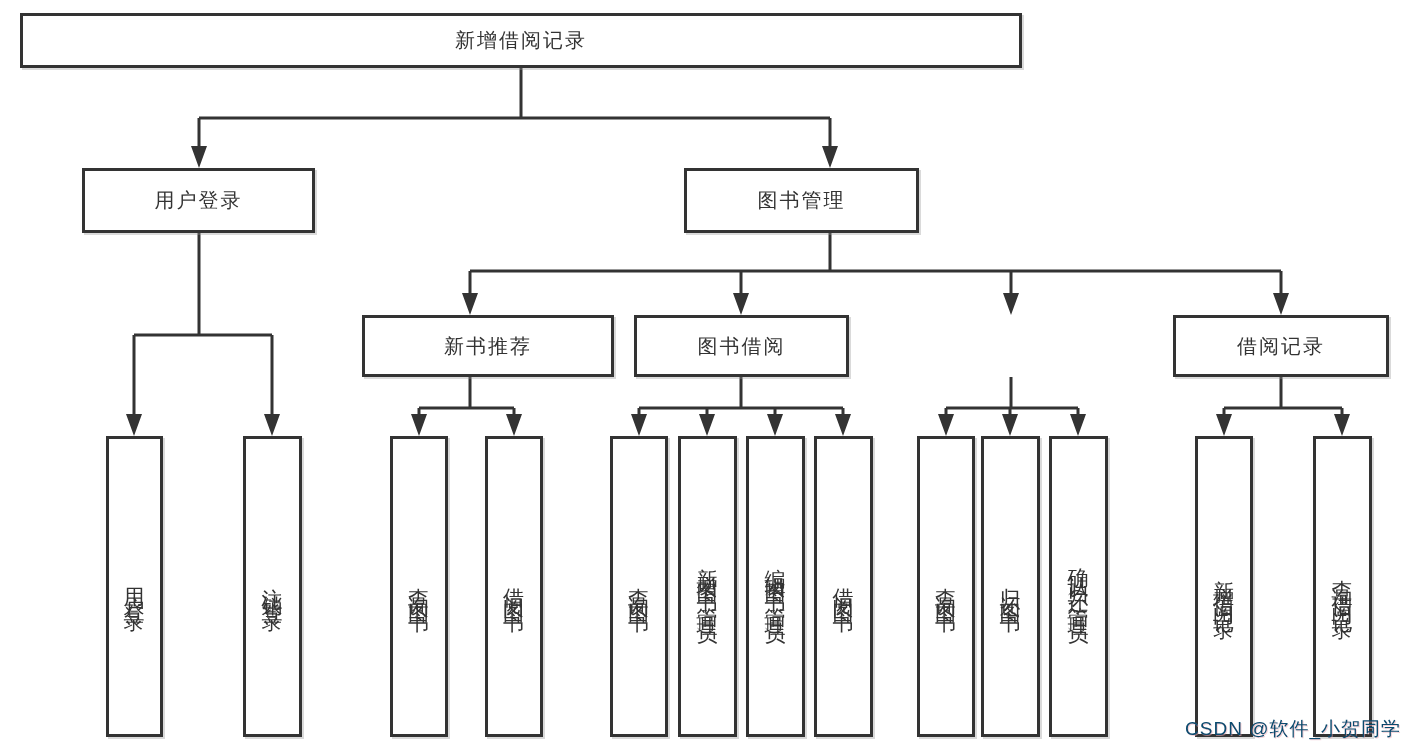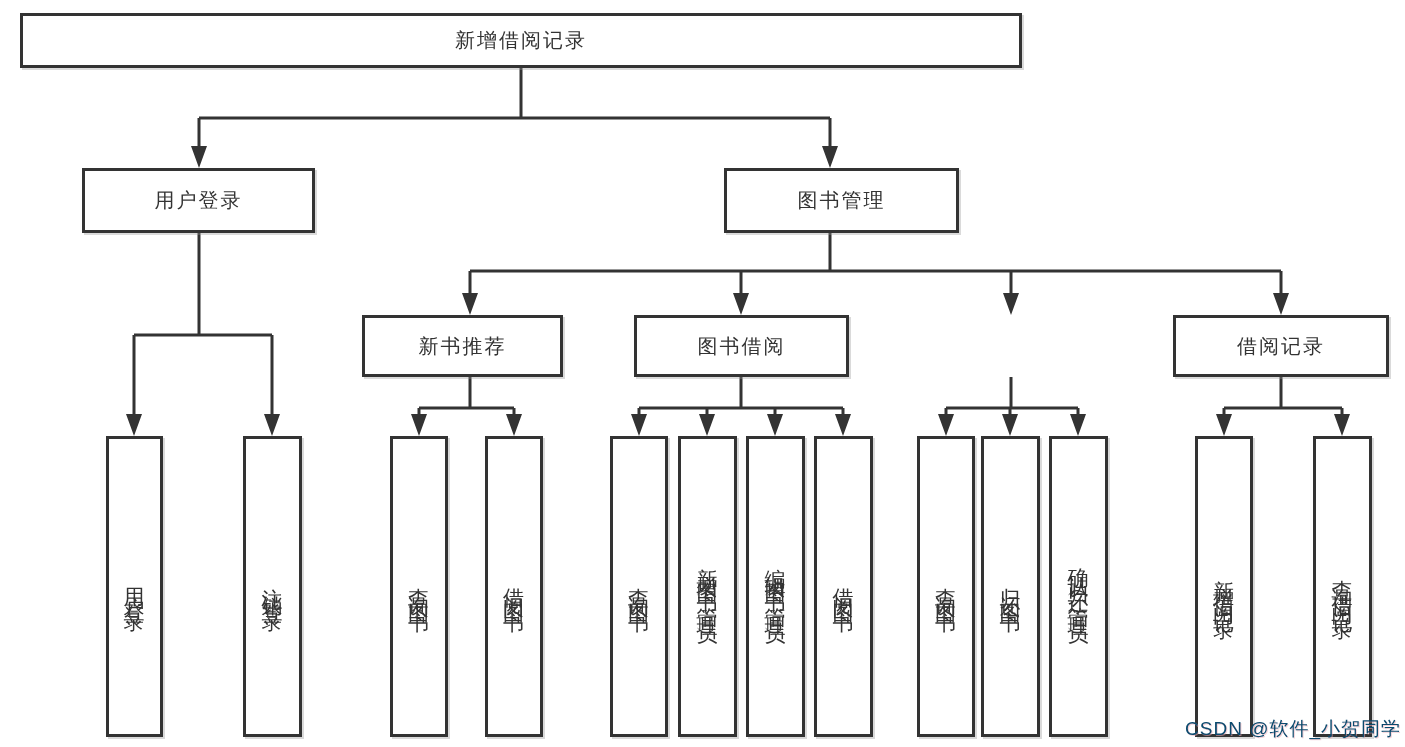--- a/index.html
+++ b/index.html
@@ -32,23 +32,23 @@
     writing-mode: vertical-rl;
     text-orientation: mixed;
     font-size: 21px;
     letter-spacing: 8px;
     line-height: 1;
   }
   
   #n-root        { left: 20px;   top: 13px;  width: 1002px; height: 55px; }
   
   #n-user-login  { left: 82px;   top: 168px; width: 233px;  height: 65px; }
-  #n-book-mgmt   { left: 724px;  top: 168px; width: 235px;  height: 65px; }
+  #n-book-mgmt   { left: 684px;  top: 168px; width: 235px;  height: 65px; }
   
-  #n-new-rec     { left: 362px;  top: 315px; width: 201px;  height: 62px; }
+  #n-new-rec     { left: 362px;  top: 315px; width: 252px;  height: 62px; }
   #n-borrow      { left: 634px;  top: 315px; width: 215px;  height: 62px; }
   #n-current     { left: 903px;  top: 315px; width: 216px;  height: 62px; }
   #n-records     { left: 1173px; top: 315px; width: 216px;  height: 62px; }
   
   .leaf          { top: 436px; height: 301px; }
   #n-ul-1 { left: 106px;  width: 57px; }
   #n-ul-2 { left: 243px;  width: 59px; }
   #n-nb-1 { left: 390px;  width: 58px; }
   #n-nb-2 { left: 485px;  width: 58px; }
   #n-bb-1 { left: 610px;  width: 58px; }

